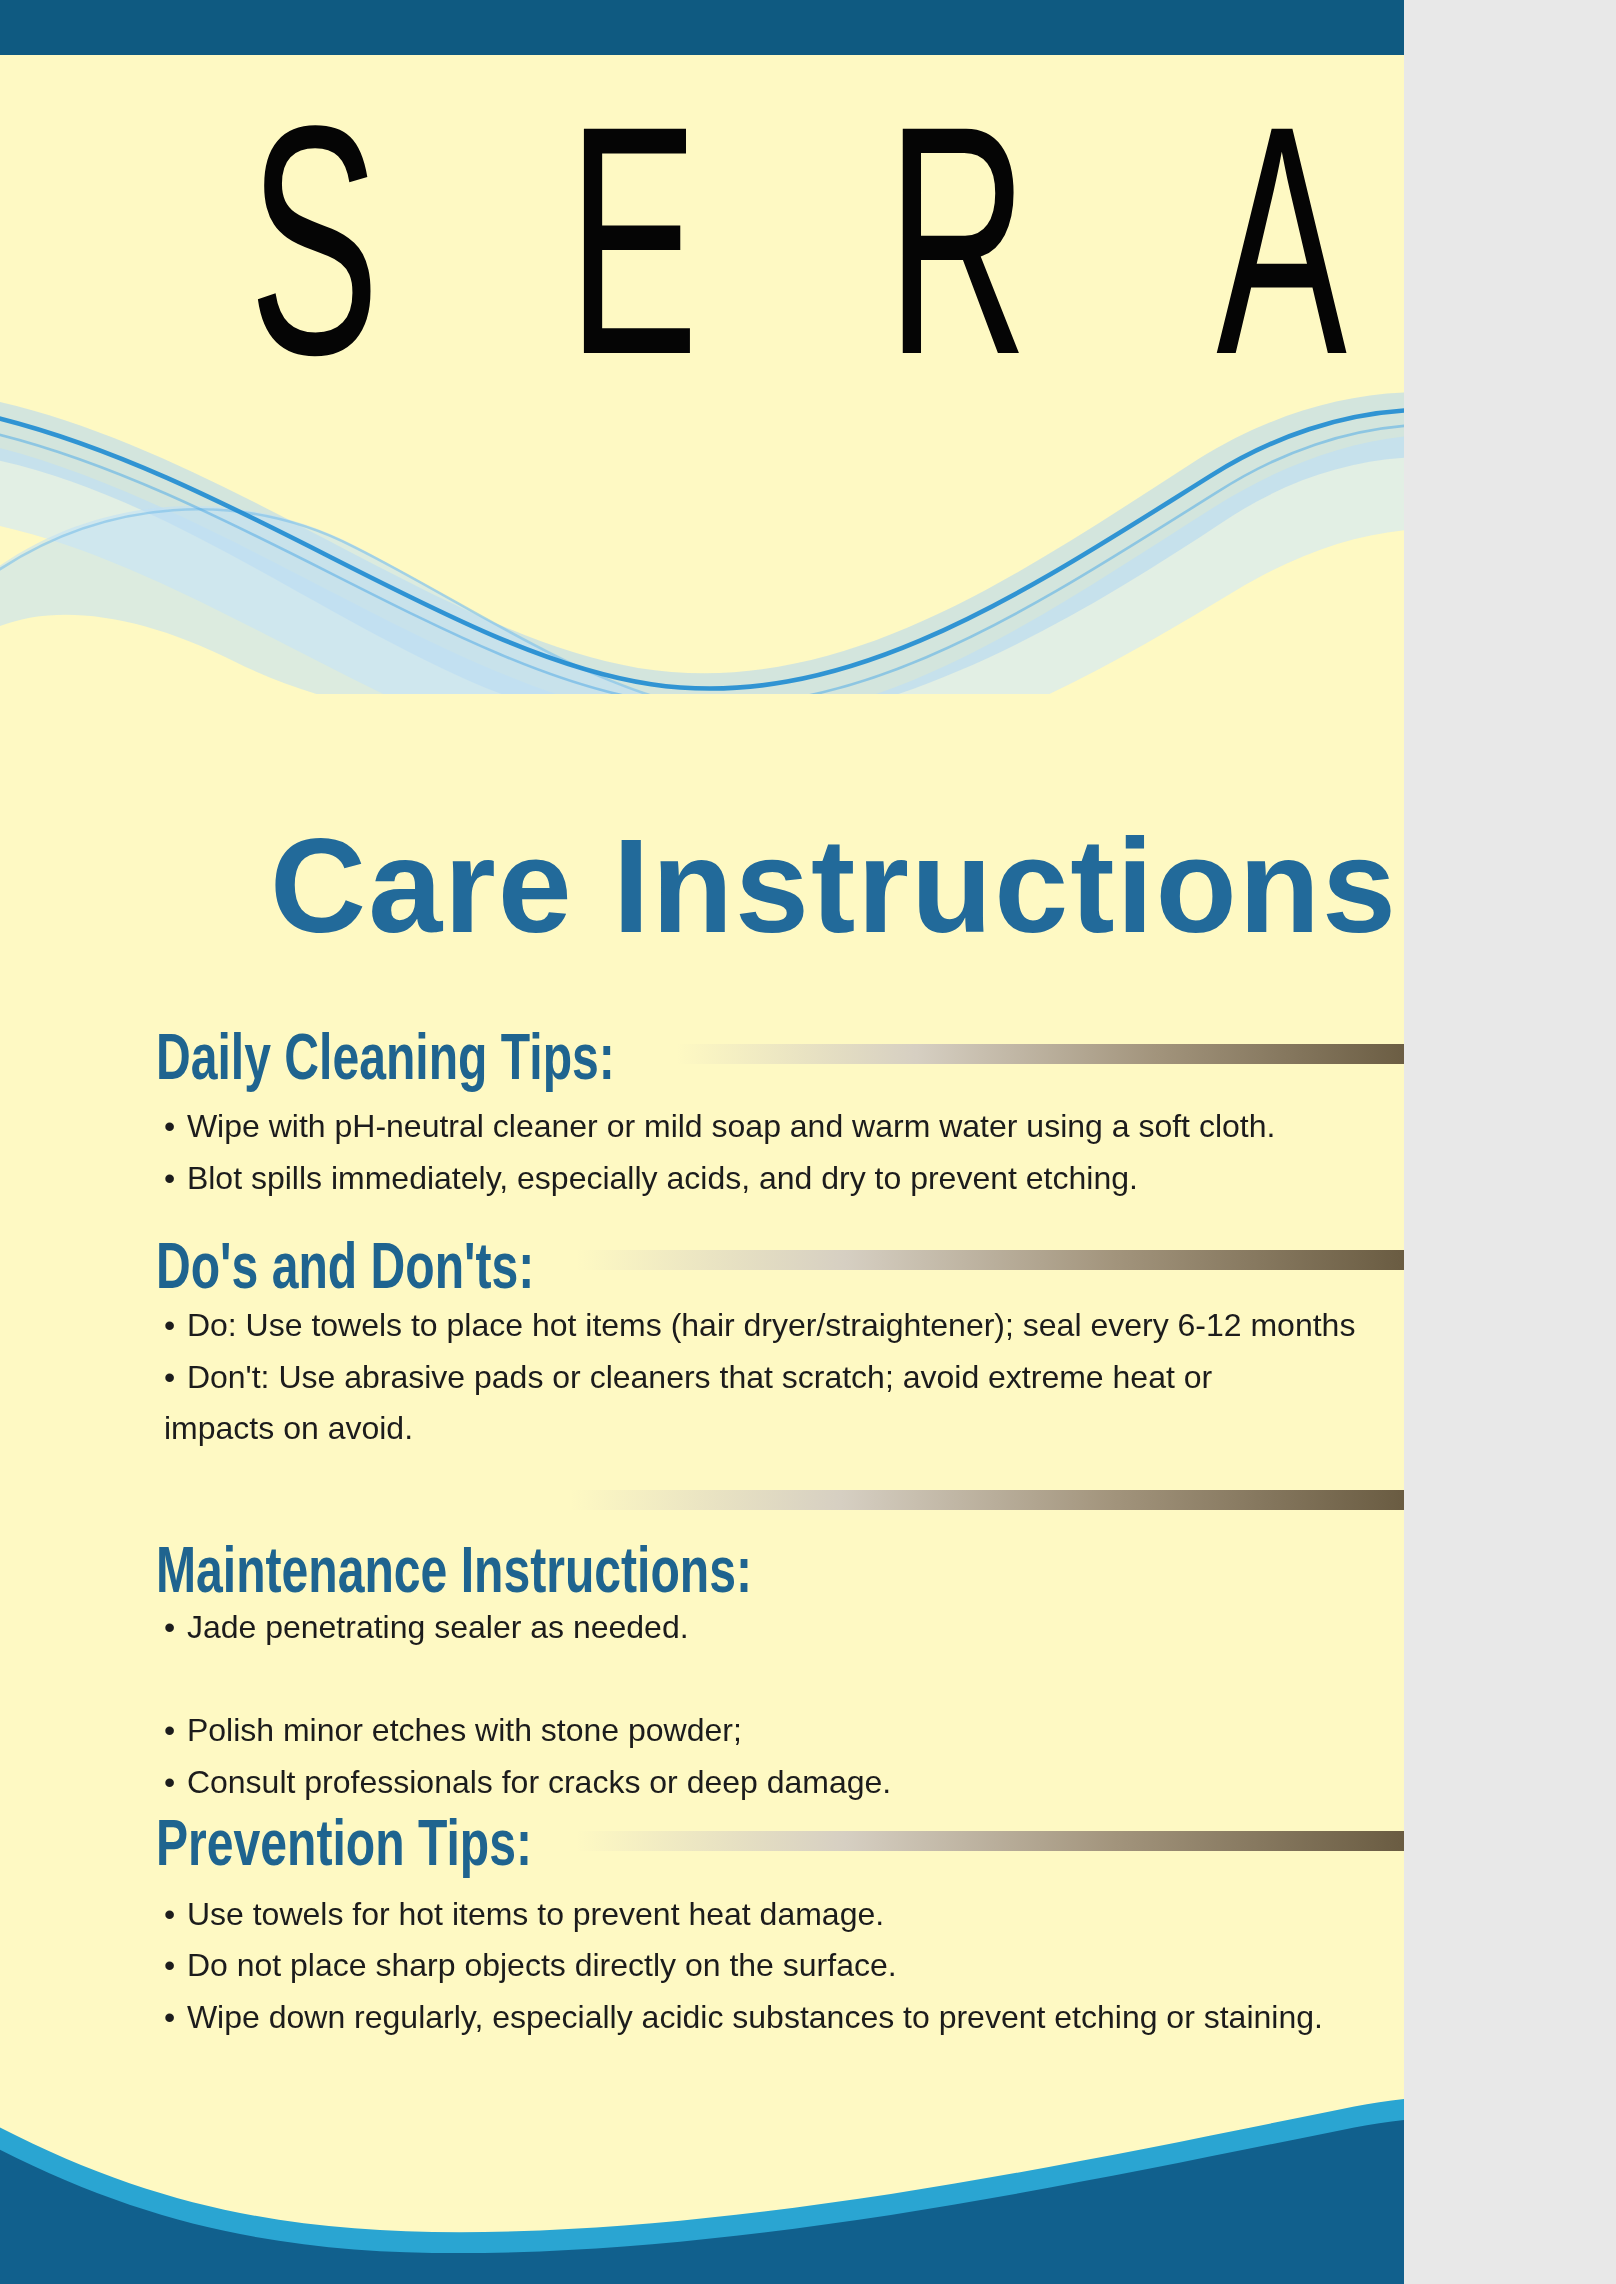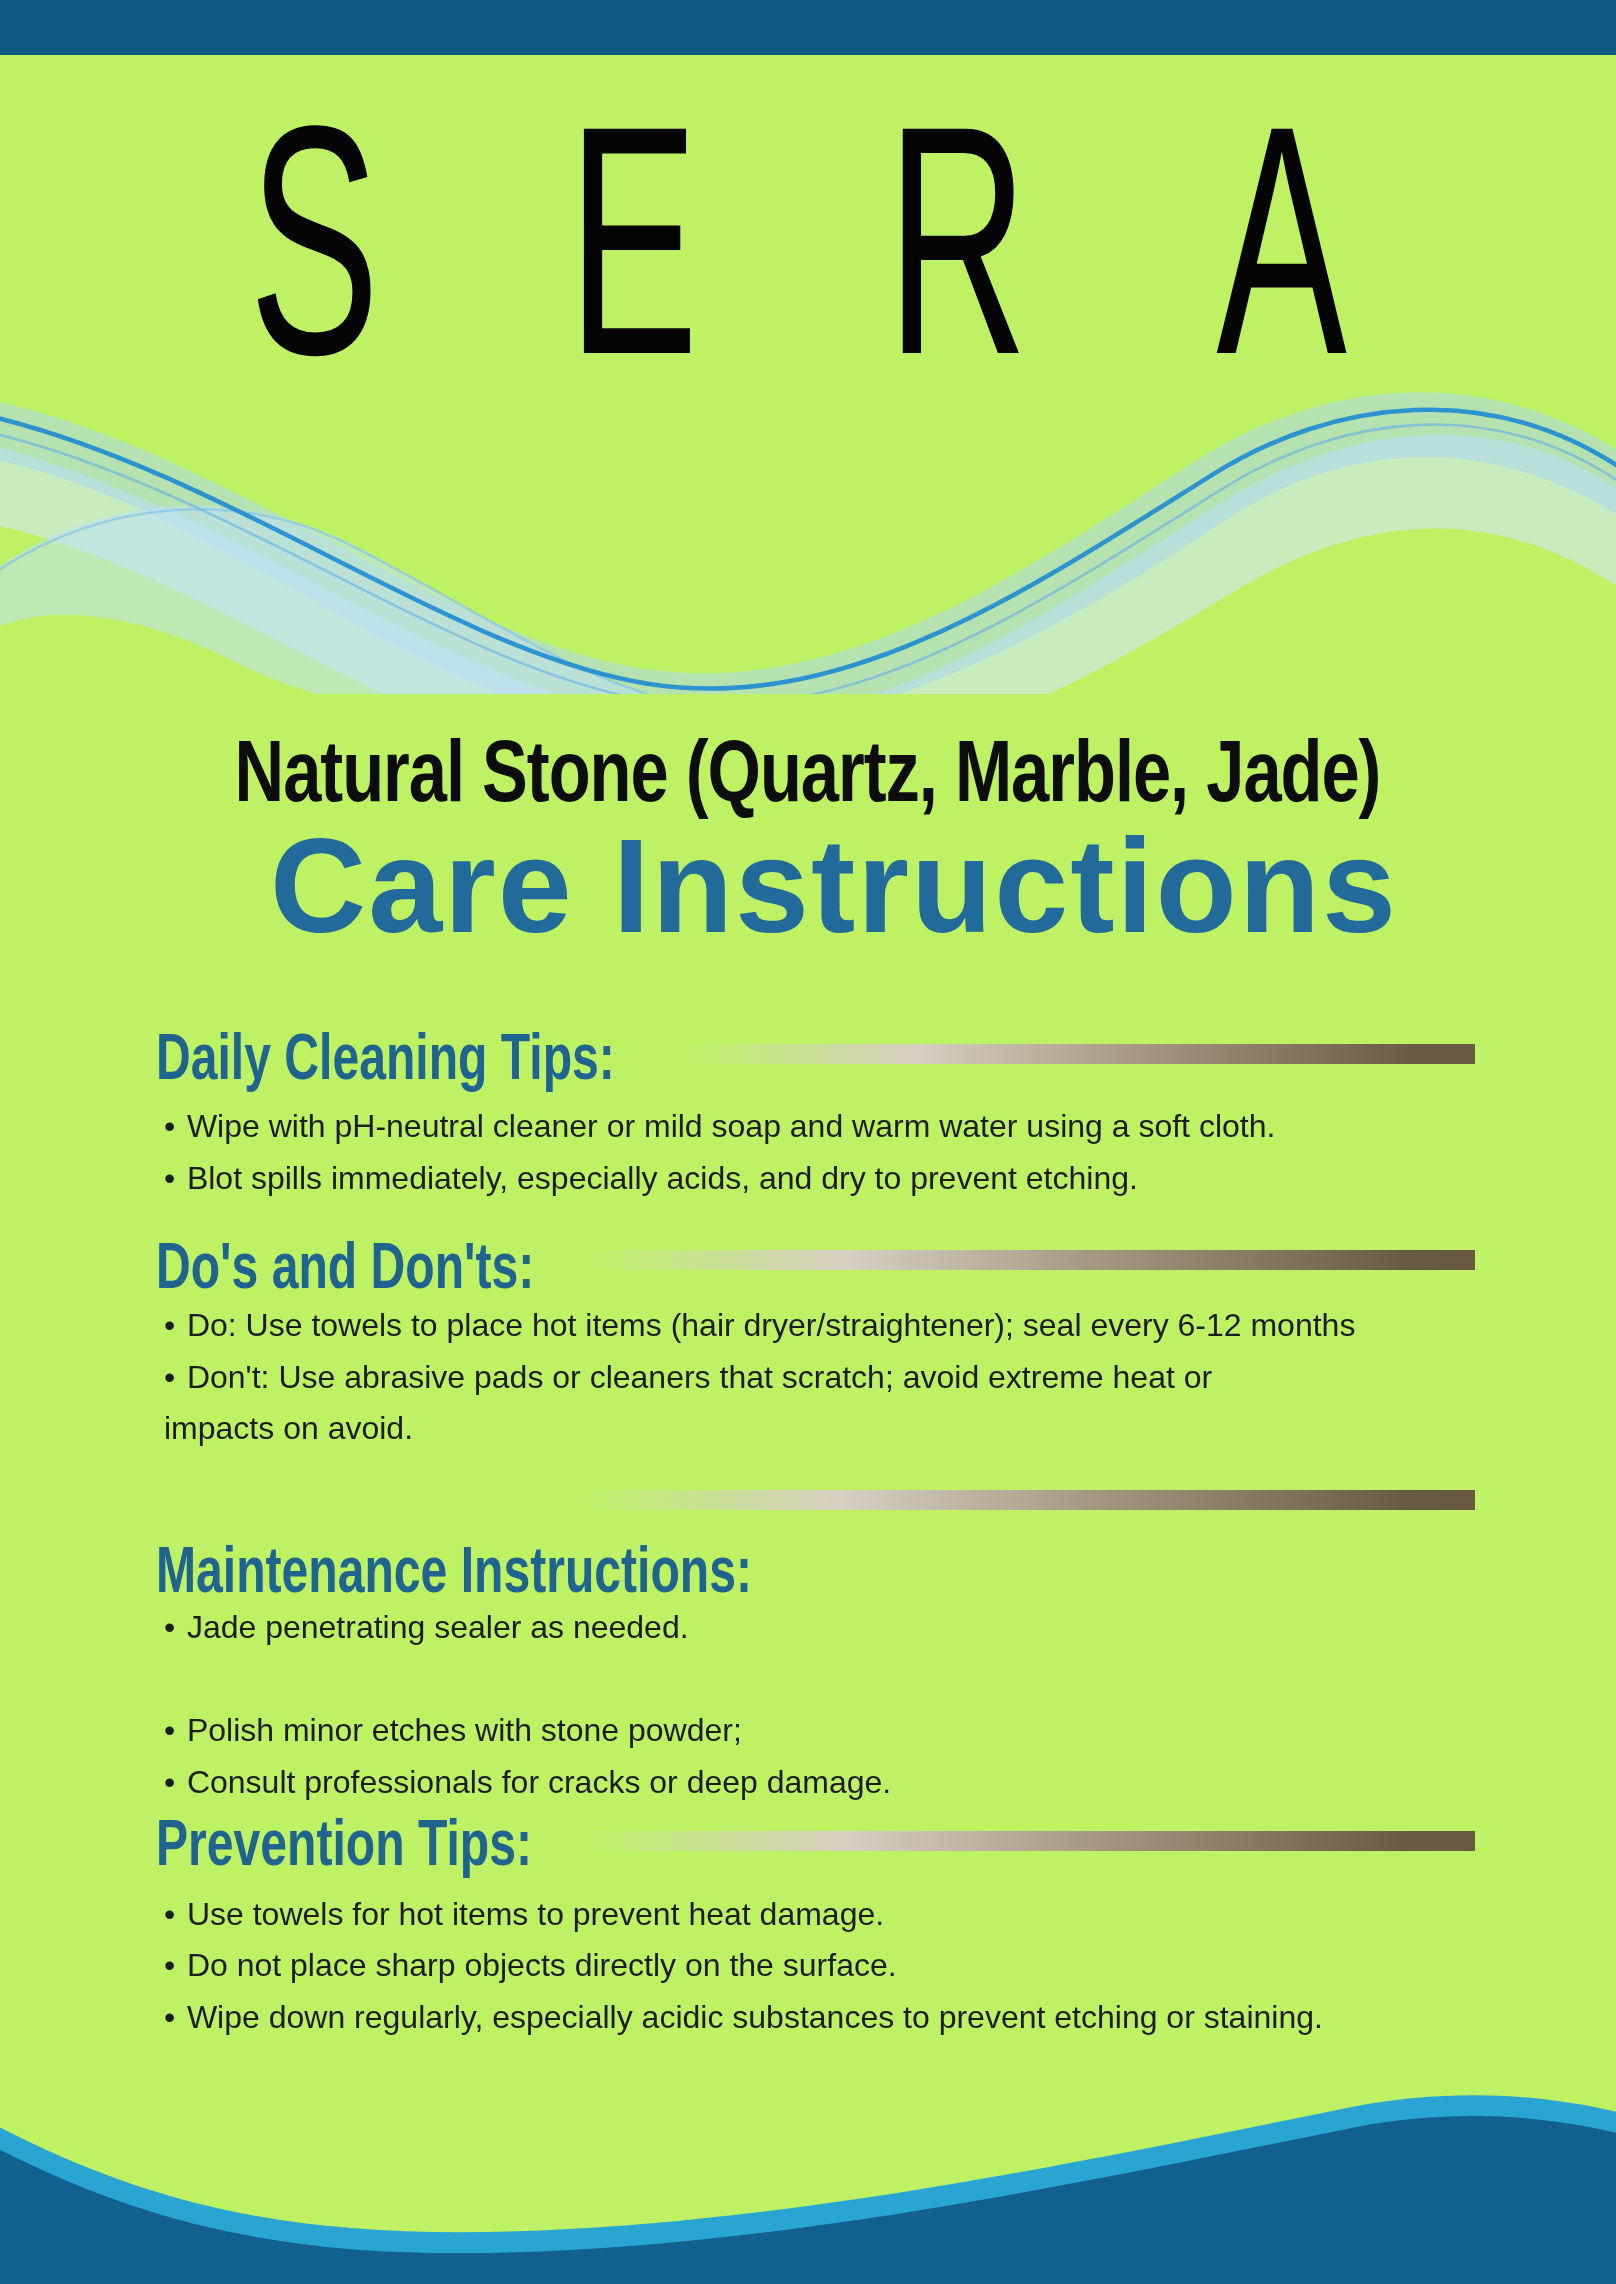--- a/index.html
+++ b/index.html
@@ -1,17 +1,17 @@
 <!DOCTYPE html>
 <html style="font-size:10.4px"><head>
 <meta charset="utf-8">
 <style>
   html,body{margin:0;padding:0;background:#e8e8e8;}
   .page{
-    position:relative; width:1616px; height:2284px; background:#bef264;
+    position:relative; width:1404px; height:2284px; background:#fef9c3;
     overflow:hidden; font-family:"Liberation Sans", sans-serif;
   }
   
   .topbar{position:absolute;top:0;left:0;width:1616px;height:55px;background:#0f5a81;}
   
   .logo{
     position:absolute; top:77px; left:249px;
     font-size:326px; line-height:1; font-weight:400; color:#050505;
     letter-spacing:314px; white-space:nowrap;
     transform:scaleX(0.60); transform-origin:0 0;
@@ -64,23 +64,20 @@
   <svg class="wave-hero" viewBox="0 0 2482 520" preserveAspectRatio="none">
     <path d="M-10,140 C350,230 700,520 1020,560 C1330,598 1600,400 1870,230 C2080,100 2300,80 2492,210 L2492,360 C2300,230 2100,240 1900,360 C1620,530 1320,690 980,650 C640,610 320,330 -10,260 Z" fill="#cfe8fa" opacity="0.6"></path>
     <path d="M-10,70 C350,150 680,430 980,480 C1290,530 1560,340 1840,160 C2040,35 2280,15 2492,150 L2492,250 C2280,115 2060,135 1880,255 C1600,440 1300,610 960,570 C640,532 330,230 -10,160 Z" fill="#aed6f2" opacity="0.55"></path>
     <path d="M-10,330 C150,215 360,200 540,290 C720,382 880,500 1080,545 C830,590 560,570 360,470 C210,395 80,380 -10,420 Z" fill="#bfe0f6" opacity="0.55"></path>
     <path d="M-10,335 C160,220 370,205 545,295 C725,385 880,500 1075,543" stroke="#7cc0ea" stroke-width="4" fill="none" opacity="0.6"></path>
     <path d="M-10,95 C360,185 700,460 1000,505 C1300,550 1580,360 1860,185 C2050,65 2290,40 2492,175" stroke="#1e8bd2" stroke-width="7" fill="none" opacity="0.9"></path>
     <path d="M-10,120 C360,210 710,490 1010,532 C1310,575 1590,385 1870,210 C2060,88 2295,62 2492,198" stroke="#5fb1e6" stroke-width="4" fill="none" opacity="0.6"></path>
   </svg>
 
 
-  <div class="subtitle">
-    <span class="squeeze">Natural Stone (Quartz, Marble, Jade)</span>
-  </div>
 
   <div class="maintitle">Care Instructions</div>
 
   <div class="h" style="top:1024px">
     <span class="hx">Daily Cleaning Tips:</span>
   </div>
   <div class="bar" style="top:1044px;left:677px;width:798px"></div>
   <div class="bullet" style="top:1106px">
     <span class="dot">•</span><span>Wipe with pH-neutral cleaner or mild soap and warm water using a soft cloth.</span>
   </div>

